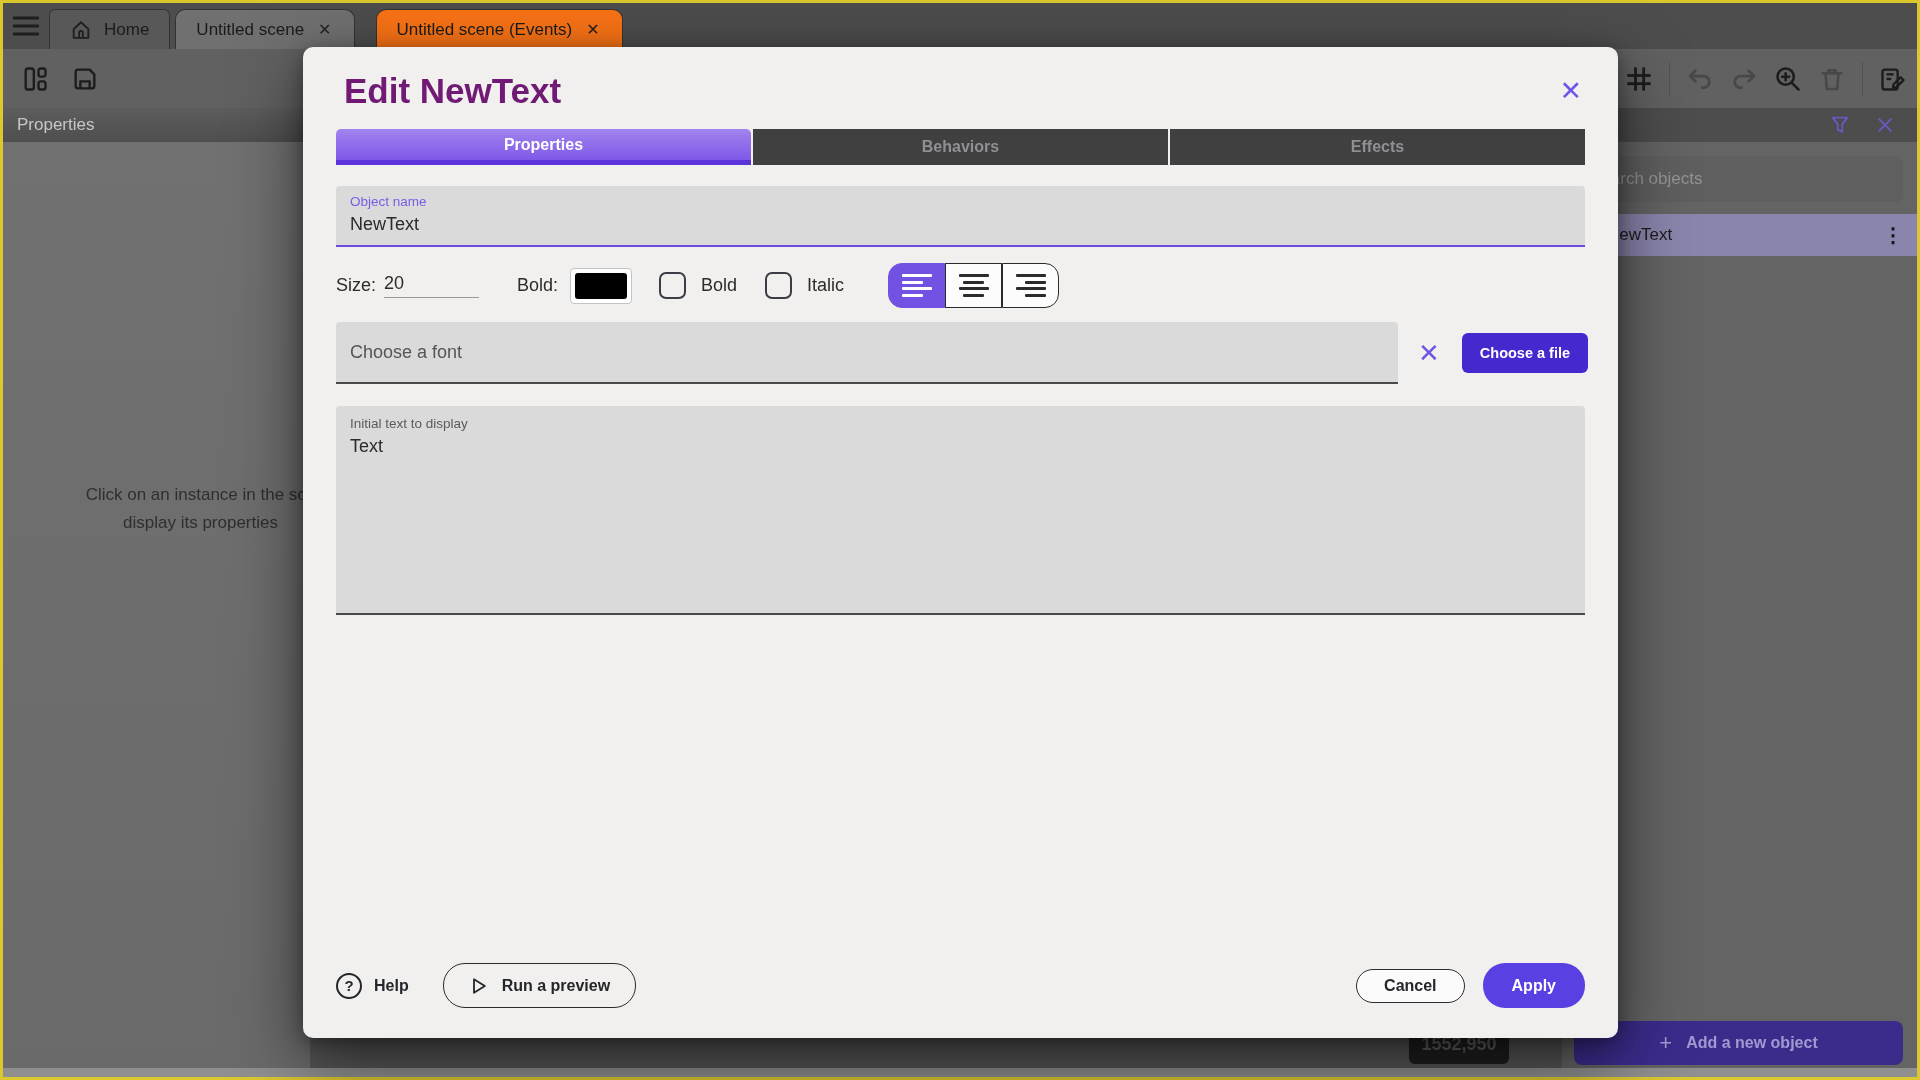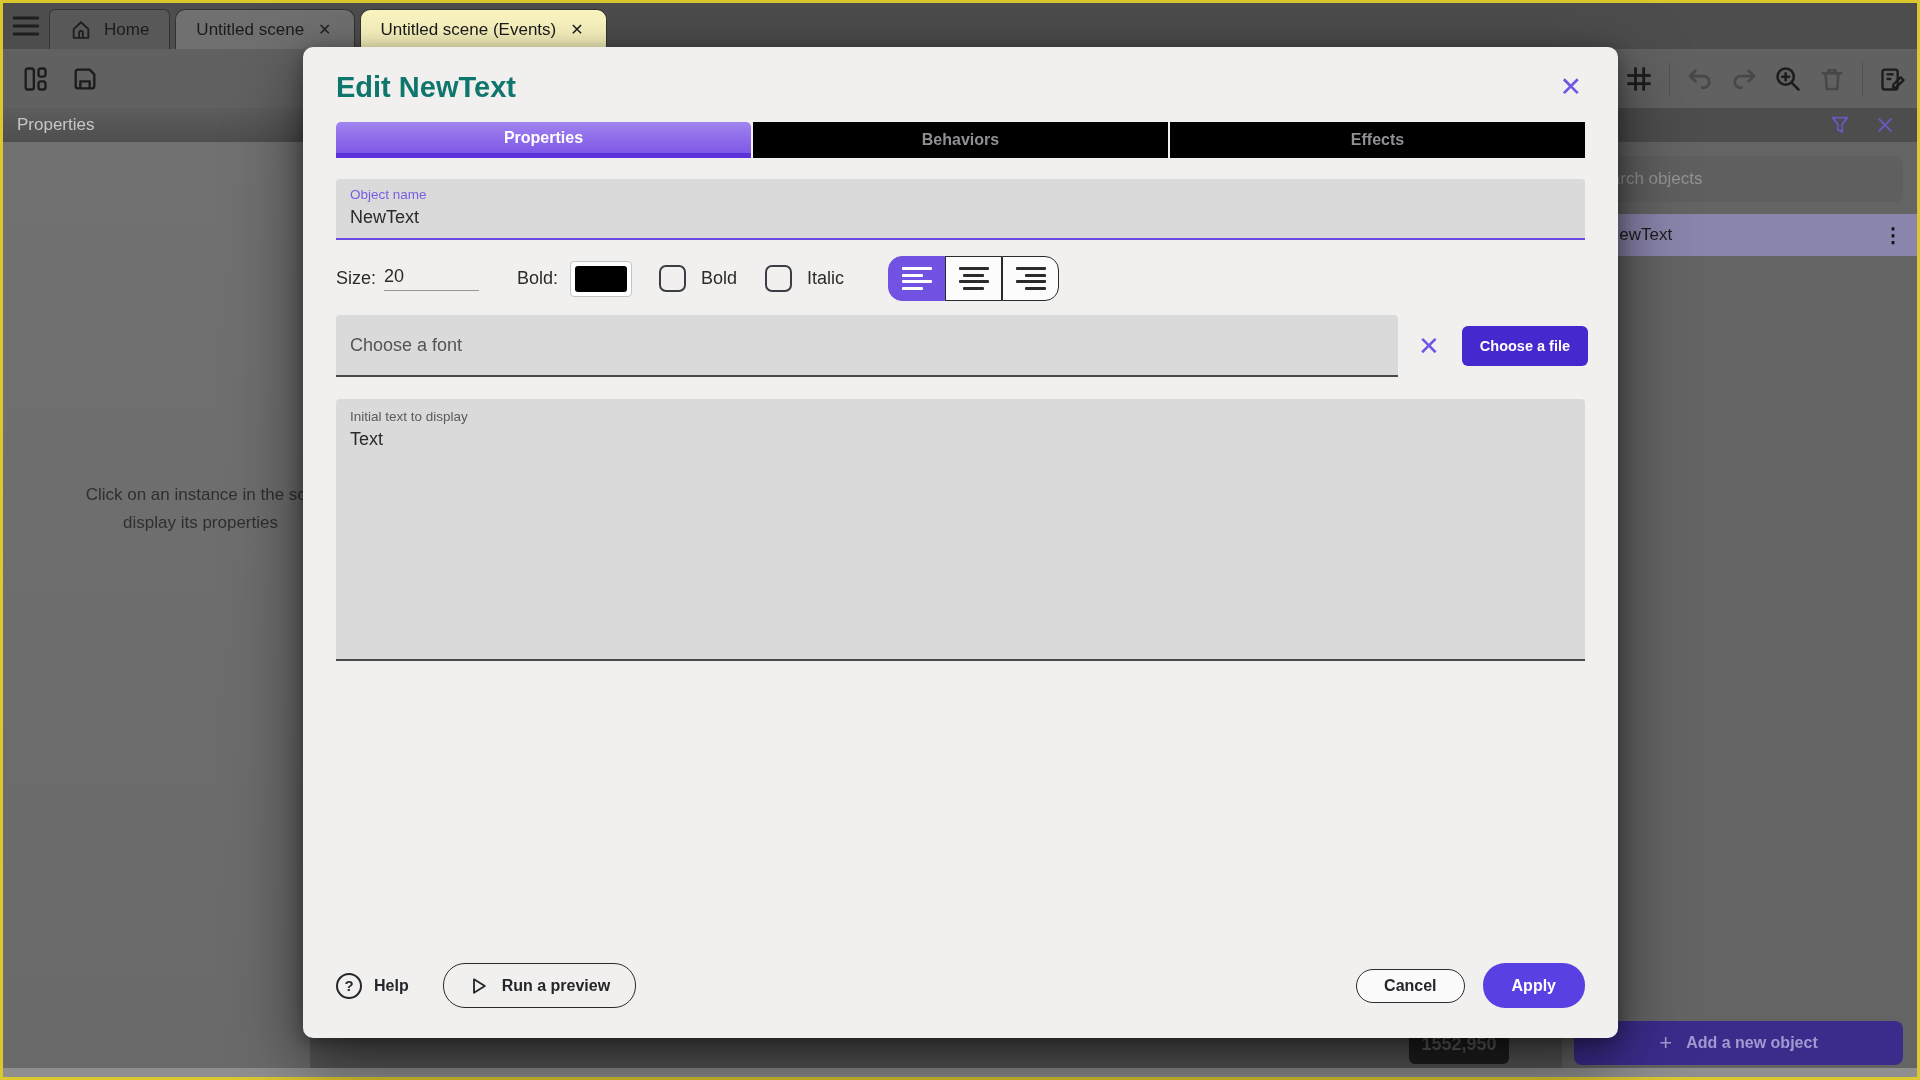--- a/index.html
+++ b/index.html
@@ -7,21 +7,21 @@
   body { font-family:"Liberation Sans", sans-serif; background:#585858; }
 
   .window { position:absolute; inset:0; border:3px solid #dcc72d; background:#585858; }
 
   
   .tabbar { position:absolute; left:0; top:0; right:0; height:46px; background:#4d4d4d; display:flex; align-items:flex-end; }
   .hamburger { width:46px; height:46px; display:grid; place-items:center; cursor:pointer; }
   .tab { display:flex; align-items:center; gap:12px; height:40px; padding:0 20px; font-size:17px; color:#1b1b1b; border:1px solid #333; border-bottom:none; cursor:pointer; }
   .tab-home { background:#585858; border-radius:6px 6px 0 0; height:40px; }
   .tab-scene { background:#707070; border-radius:10px 10px 0 0; margin-left:5px; }
-  .tab-events { background:#fef9c3; border-radius:10px 10px 0 0; margin-left:5px; }
+  .tab-events { background:#f97316; border-radius:10px 10px 0 0; margin-left:21px; }
   .tab .closex { font-size:16px; color:#222; padding:0 2px; }
 
   
   .toolbar { position:absolute; left:0; top:46px; right:0; height:59px; background:#616161; }
   .tb-left { position:absolute; left:14px; top:12px; display:flex; gap:14px; }
   .tb-right { position:absolute; right:6px; top:12px; display:flex; align-items:center; gap:8px; }
   .tbicon { width:36px; height:36px; display:grid; place-items:center; cursor:pointer; }
   .tbsep { width:1px; height:34px; background:#525252; margin:0 4px; }
 
   
@@ -42,25 +42,25 @@
   .obj-row .obj-label { font-size:17px; color:#1c1c1c; }
   .kebab { font-size:20px; color:#141414; font-weight:bold; cursor:pointer; }
   .add-btn { position:absolute; left:12px; right:14px; bottom:3px; height:44px; background:#3b2c8c; border:none; border-radius:8px; color:#a09ad0; font-weight:bold; font-size:16px; font-family:inherit; display:flex; align-items:center; justify-content:center; gap:14px; cursor:pointer; }
   .add-btn .plus { font-size:22px; font-weight:normal; }
 
   .bottom-strip { position:absolute; left:0; right:0; bottom:0; height:9px; background:#8f8f8f; }
 
   
   .modal { position:absolute; left:300px; top:44px; width:1315px; height:991px; background:#f1f0ee; border-radius:10px; box-shadow:0 24px 70px rgba(0,0,0,.55), 0 4px 18px rgba(0,0,0,.35); }
   .modal-head { display:flex; align-items:center; justify-content:space-between; padding:24px 36px 0 33px; }
-  .modal-title { font-size:29px; font-weight:bold; color:#0f766e; }
+  .modal-title { font-size:35px; font-weight:bold; color:#701a75;margin-left:8px; }
   .modal-close { color:#6f56e6; font-size:27px; line-height:1; cursor:pointer; }
 
   .dtabs { display:flex; margin:18px 33px 0 33px; height:36px; }
-  .dtab { flex:1; display:flex; align-items:center; justify-content:center; font-size:16px; font-weight:600; color:#8f8f94; background:#000000; cursor:pointer; border-left:2px solid #f1f0ee; }
+  .dtab { flex:1; display:flex; align-items:center; justify-content:center; font-size:16px; font-weight:600; color:#8f8f94; background:#404040; cursor:pointer; border-left:2px solid #f1f0ee; }
   .dtab:first-child { border-left:none; }
   .dtab.active { background:linear-gradient(180deg,#a184ef,#7f58e7); color:#fff; border-radius:5px 5px 0 0; border-bottom:5px solid #5c33da; }
 
   .field-block { margin:21px 33px 0 33px; background:#dadada; border-radius:4px 4px 0 0; border-bottom:2px solid #6b4ce1; padding:8px 14px 10px 14px; }
   .field-label { font-size:13.5px; color:#7b5ce4; }
   .field-value { font-size:18px; color:#2b2b2b; border:none; background:transparent; width:100%; font-family:inherit; padding-top:5px; }
 
   .ctrl-row { display:flex; align-items:center; margin:16px 33px 0 33px; height:45px; }
   .lbl { font-size:18px; color:#2b2b2b; }
   .size-input { width:95px; border:none; border-bottom:1px solid #979797; background:transparent; font-size:18px; color:#2b2b2b; font-family:inherit; margin-left:8px; padding-bottom:3px; }
@@ -77,21 +77,21 @@
   .bar { height:3px; background:#2b2b2b; border-radius:1px; }
   .selected .bar { background:#fff; }
   .b-full { width:30px; } .b-part { width:21px; }
 
   .font-row { display:flex; align-items:center; margin:14px 25px 0 33px; }
   .font-input { flex:0 0 1062px; height:62px; background:#dadada; border:none; border-bottom:2px solid #4a4a4a; border-radius:4px 4px 0 0; font-size:18px; color:#555; padding:0 14px; font-family:inherit; }
   .font-input::placeholder { color:#555; }
   .clear-x { color:#6f56e6; font-size:26px; margin:0 22px 0 20px; cursor:pointer; }
   .choose-file-btn { height:40px; padding:0 18px; background:#4728ce; color:#fff; border:none; border-radius:6px; font-weight:bold; font-size:14.5px; font-family:inherit; cursor:pointer; }
 
-  .text-block { margin:22px 33px 0 33px; height:262px; background:#dadada; border-radius:4px 4px 0 0; border-bottom:2px solid #4a4a4a; padding:10px 14px; }
+  .text-block { margin:22px 33px 0 33px; height:209px; background:#dadada; border-radius:4px 4px 0 0; border-bottom:2px solid #4a4a4a; padding:10px 14px; }
   .text-label { font-size:13.5px; color:#5a5a5a; }
   .text-value { font-size:18px; color:#2b2b2b; padding-top:5px; }
 
   .modal-footer { position:absolute; left:33px; right:33px; bottom:30px; display:flex; align-items:center; justify-content:space-between; }
   .foot-left, .foot-right { display:flex; align-items:center; }
   .help-btn { display:flex; align-items:center; gap:12px; font-weight:bold; font-size:16px; color:#25262b; cursor:pointer; }
   .qmark { width:26px; height:26px; border:2.5px solid #25262b; border-radius:50%; display:grid; place-items:center; font-size:15px; font-weight:bold; }
   .preview-btn { display:flex; align-items:center; gap:13px; margin-left:34px; height:45px; padding:0 25px; border:1px solid #2b2b2b; border-radius:22px; background:transparent; font-weight:bold; font-size:16px; color:#25262b; font-family:inherit; cursor:pointer; }
   .cancel-btn { height:34px; padding:0 27px; border:1px solid #2b2b2b; border-radius:22px; background:#fbfbfb; font-weight:bold; font-size:16px; color:#25262b; font-family:inherit; cursor:pointer; }
   .apply-btn { height:45px; padding:0 29px; margin-left:18px; border:none; border-radius:22px; background:#5940e2; font-weight:bold; font-size:16px; color:#fff; font-family:inherit; cursor:pointer; }

